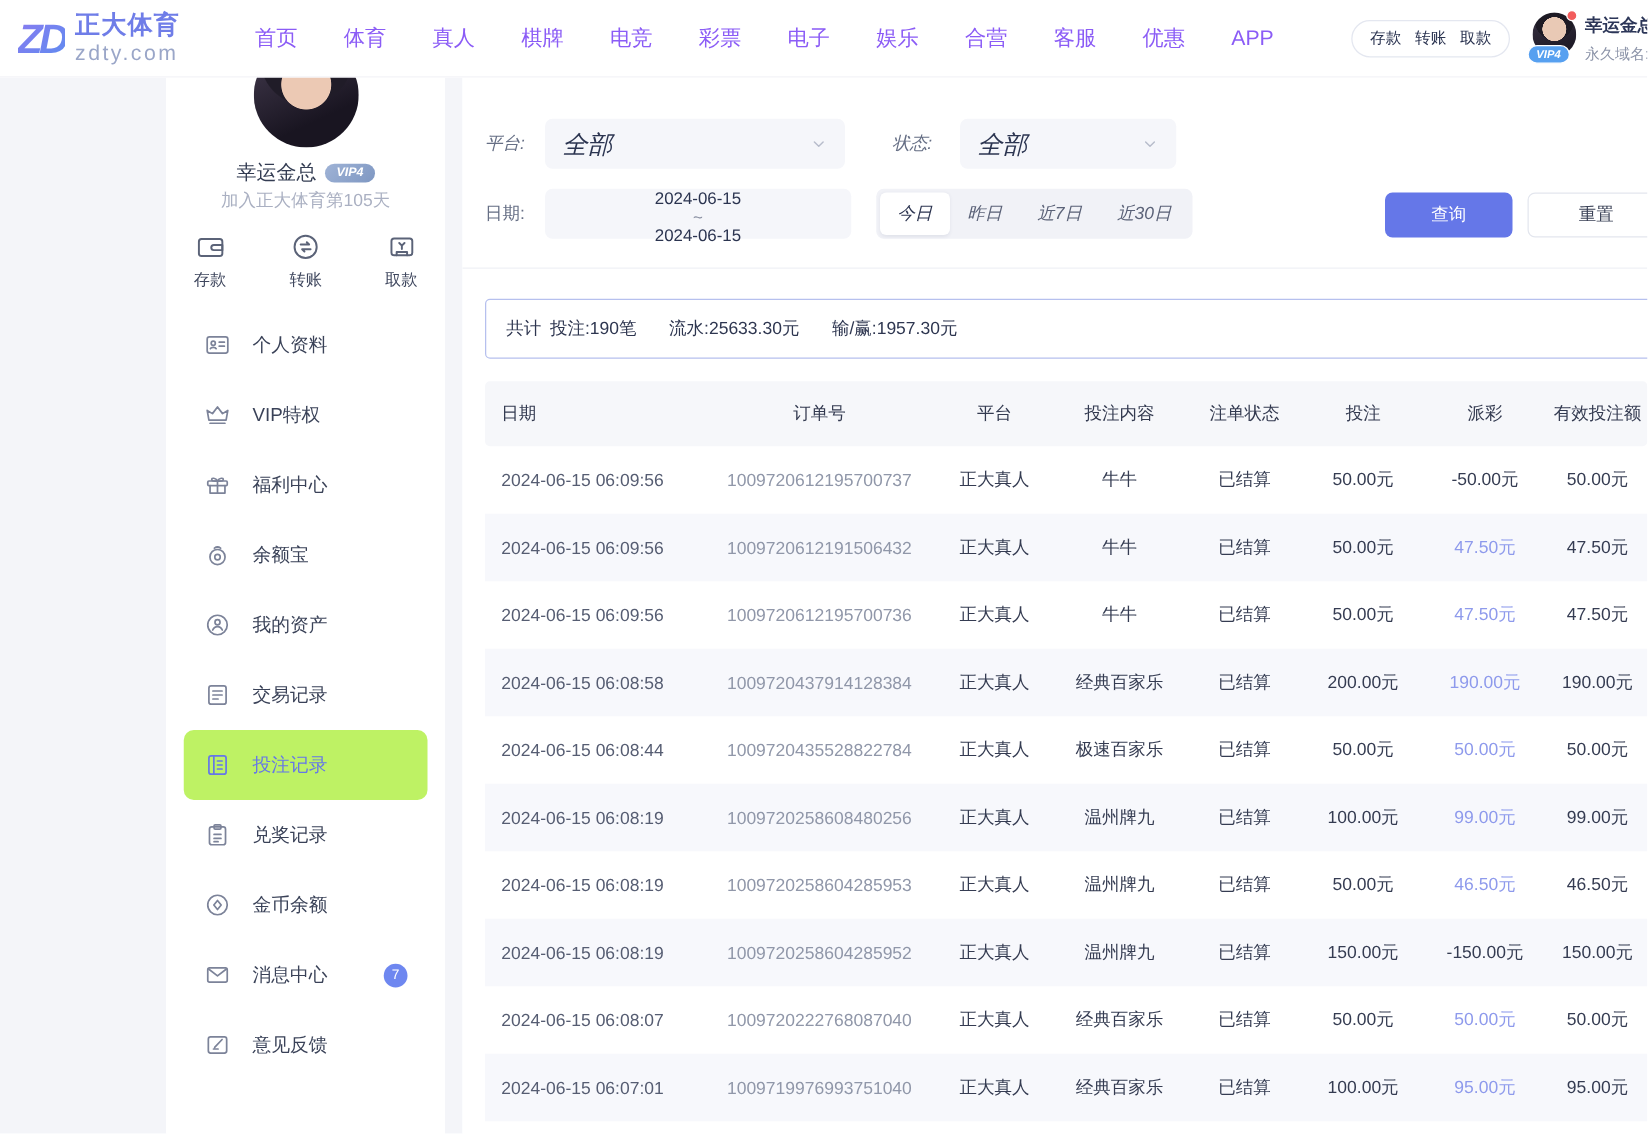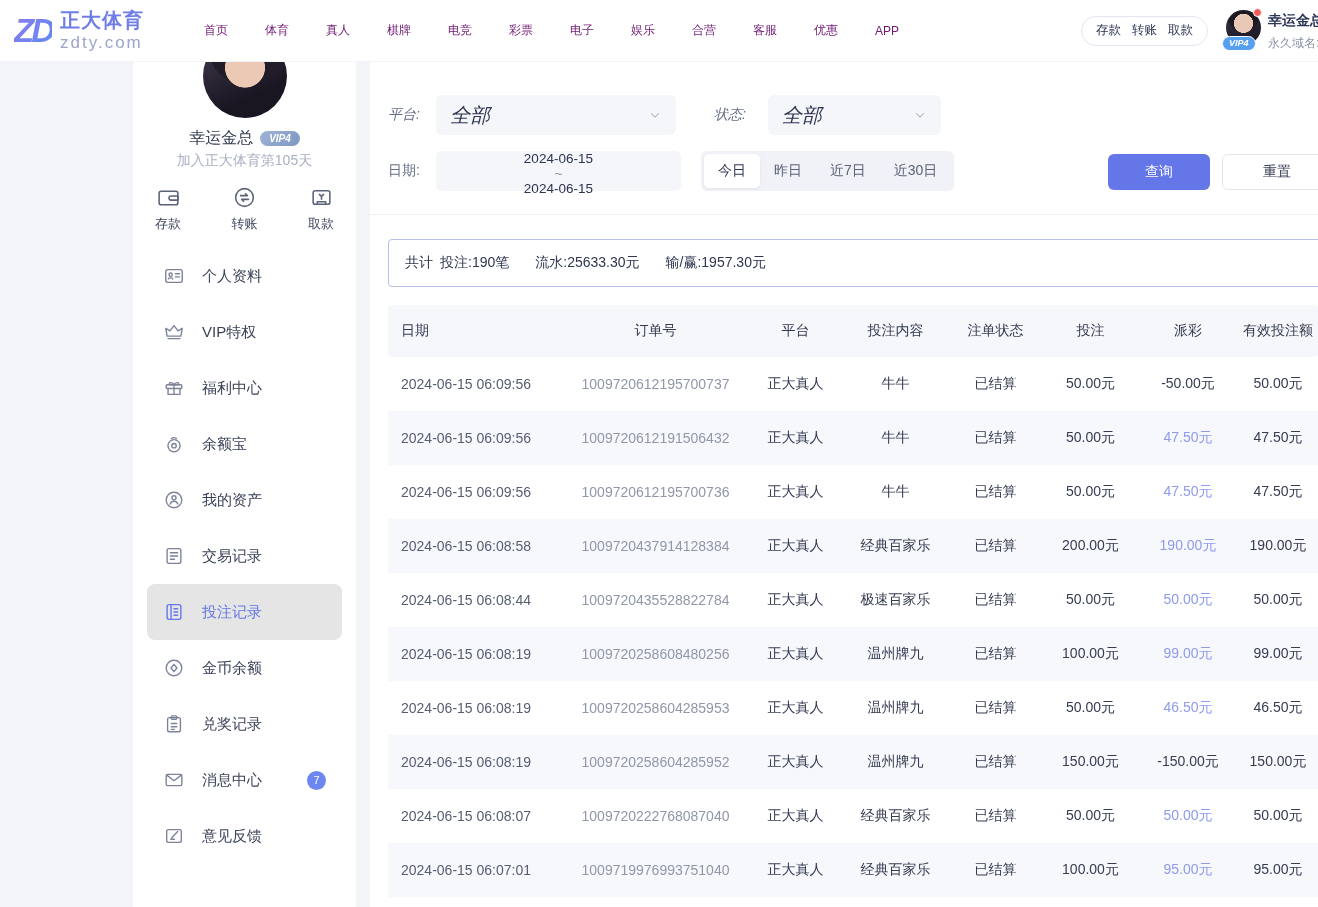--- a/index.html
+++ b/index.html
@@ -14,21 +14,21 @@
   
   .navbar { position:absolute; left:0; top:0; width:1318px; height:62px; background:#fff;
             border-bottom:1px solid #f3f4f8; z-index:10; display:flex; align-items:center; }
   .logo { display:flex; align-items:center; gap:8px; margin-left:14px; cursor:pointer; }
   .logo-mark { font-size:33px; font-weight:bold; font-style:italic; color:#7b88ea; letter-spacing:-3px; line-height:1;
                background:linear-gradient(135deg,#8a7bf0,#5f8bf0); -webkit-background-clip:text; background-clip:text;
                -webkit-text-fill-color:transparent; }
   .logo-name { font-size:20px; font-weight:bold; color:#6f7de8; letter-spacing:1px; line-height:1.1; }
   .logo-domain { font-size:17px; color:#9aa6c8; letter-spacing:2px; margin-top:2px; }
   .nav-menu { display:flex; align-items:center; gap:37px; margin-left:60px; }
-  .nav-item { font-size:12px; color:#701a75; cursor:pointer; white-space:nowrap; }
+  .nav-item { font-size:17px; color:#8b5cf6; cursor:pointer; white-space:nowrap; }
   .nav-right { margin-left:auto; display:flex; align-items:center; }
   .wallet-pill { height:30px; border:1px solid #e4e7f0; border-radius:15px; display:flex; align-items:center;
                  padding:0 14px; gap:11px; margin-right:18px; }
   .wallet-pill span { font-size:12.5px; color:#2a3350; cursor:pointer; }
   .nav-user { display:flex; align-items:flex-start; gap:7px; cursor:pointer; padding-right:0; width:92px; }
   .nav-avatar { position:relative; width:35px; height:35px; border-radius:50%; flex:0 0 auto;
                 background:radial-gradient(circle at 50% 38%, #e9c9b5 0 34%, transparent 35%),
                            radial-gradient(circle at 50% 18%, #1d1a24 0 46%, transparent 47%),
                            linear-gradient(160deg,#3a3344,#17141f); }
   .red-dot { position:absolute; right:-1px; top:-2px; width:9px; height:9px; border-radius:50%;
@@ -54,21 +54,21 @@
   .side-joined { position:absolute; top:90px; width:100%; text-align:center; font-size:14px; color:#aab0c2; }
   .side-actions { position:absolute; top:123px; left:22px; right:22px; display:flex; justify-content:space-between; }
   .side-action { display:flex; flex-direction:column; align-items:center; gap:5px; cursor:pointer; }
   .side-action svg { width:25px; height:25px; color:#5b6378; }
   .side-action-label { font-size:13px; color:#3f475e; }
   .side-menu { position:absolute; top:186px; left:0; right:0; }
   .menu-item { position:relative; height:56px; margin:0 14px; display:flex; align-items:center; padding-left:16px;
                gap:17px; cursor:pointer; border-radius:8px; color:#3a4258; }
   .menu-item svg { width:22px; height:22px; color:#7c8399; flex:0 0 auto; }
   .menu-item .menu-label { font-size:15px; }
-  .menu-item.active { background:#e5e5e5; color:var(--primary); }
+  .menu-item.active { background:#bef264; color:var(--primary); }
   .menu-item.active svg { color:var(--primary); }
   .menu-badge { margin-left:28px; min-width:19px; height:19px; border-radius:50%; background:#6e87f0; color:#fff;
                 font-size:11px; display:flex; align-items:center; justify-content:center; }
 
   
   .main { position:absolute; left:370px; top:62px; width:948px; bottom:0; background:#fff; }
   .flabel { font-size:14px; color:#666f85; }
   .frow1 { position:absolute; left:18px; top:33px; height:40px; display:flex; align-items:center;font-style:italic; }
   .frow2 { position:absolute; left:18px; top:89px; height:40px; display:flex; align-items:center; }
   .select { height:40px; background:#f5f6fa; border-radius:6px; display:flex; align-items:center;
@@ -79,21 +79,21 @@
   .sel-status { width:173px; margin-left:22px; }
   .gap-status { margin-left:38px; }
   .date-input { width:245px; height:40px; background:#f5f6fa; border-radius:6px; display:flex; align-items:center;
                 padding:0 13px; margin-left:16px; cursor:pointer;flex-direction:column; }
   .date-input .dval { font-size:13.5px; color:#2b3450; }
   .date-input .dsep { font-size:13.5px; color:#8a90a2; margin:0 8px; }
   .date-input svg { width:17px; height:17px; color:#a8aec0; margin-left:auto; }
   .quick-ranges { margin-left:20px; height:40px; background:#f1f2f7; border-radius:6px; display:flex;
                   align-items:center; padding:3px; }
   .range-item { height:34px; padding:0 14px; display:flex; align-items:center; font-size:14px; color:#5b6278;
-                cursor:pointer; border-radius:5px; white-space:nowrap; }
+                cursor:pointer; border-radius:5px; white-space:nowrap;font-style:italic; }
   .range-item.active { background:#fff; color:#2c3450; box-shadow:0 1px 3px rgba(40,50,90,.08); }
   .btn-search { position:absolute; left:738px; top:92px; width:102px; height:36px; background:var(--primary);
                 color:#fff; font-size:14px; border:none; border-radius:6px; cursor:pointer;
                 font-family:inherit; }
   .btn-reset { position:absolute; left:852px; top:92px; width:110px; height:36px; background:#fff; color:#3a4156;
                font-size:14px; border:1px solid #e3e6ee; border-radius:6px; cursor:pointer; font-family:inherit; }
   .filter-divider { position:absolute; left:0; top:152px; width:100%; height:1px; background:#f0f1f6; }
 
   .summary-bar { position:absolute; left:18px; top:177px; width:955px; height:48px; border:1px solid #b6c0ee;
                  border-radius:4px; background:#fff; display:flex; align-items:center; padding-left:16px;
@@ -264,35 +264,35 @@
             <svg viewBox="0 0 24 24" fill="none" stroke="currentColor" stroke-width="1.5" stroke-linecap="round" stroke-linejoin="round" style="width: 22px; height: 22px;">
               <rect x="4.5" y="4" width="15" height="16" rx="2"></rect>
               <path d="M8.8 4v16M12 8.5h4M12 12h4M12 15.5h4"></path>
             </svg>
           </span>
           <span class="menu-label">投注记录</span>
         </div>
         <div class="menu-item">
           <span style="display: flex;">
             <svg viewBox="0 0 24 24" fill="none" stroke="currentColor" stroke-width="1.5" stroke-linecap="round" stroke-linejoin="round" style="width: 22px; height: 22px;">
-              <circle cx="12" cy="12" r="8.5"></circle>
-              <path d="M12 8l3.2 4-3.2 4-3.2-4z"></path>
-            </svg>
-          </span>
-          <span class="menu-label">金币余额</span>
-        </div>
-        <div class="menu-item">
-          <span style="display: flex;">
-            <svg viewBox="0 0 24 24" fill="none" stroke="currentColor" stroke-width="1.5" stroke-linecap="round" stroke-linejoin="round" style="width: 22px; height: 22px;">
               <rect x="5" y="5" width="14" height="15.5" rx="2"></rect>
               <rect x="9" y="3.2" width="6" height="3.6" rx="1"></rect>
               <path d="M9 11.5h6M9 15h6M9 17.8h3.5"></path>
             </svg>
           </span>
           <span class="menu-label">兑奖记录</span>
+        </div>
+        <div class="menu-item">
+          <span style="display: flex;">
+            <svg viewBox="0 0 24 24" fill="none" stroke="currentColor" stroke-width="1.5" stroke-linecap="round" stroke-linejoin="round" style="width: 22px; height: 22px;">
+              <circle cx="12" cy="12" r="8.5"></circle>
+              <path d="M12 8l3.2 4-3.2 4-3.2-4z"></path>
+            </svg>
+          </span>
+          <span class="menu-label">金币余额</span>
         </div>
         <div class="menu-item">
           <span style="display: flex;">
             <svg viewBox="0 0 24 24" fill="none" stroke="currentColor" stroke-width="1.5" stroke-linecap="round" stroke-linejoin="round" style="width: 22px; height: 22px;">
               <rect x="3.5" y="5.8" width="17" height="12.4" rx="1.6"></rect>
               <path d="M4.5 7l7.5 5.8L19.5 7"></path>
             </svg>
           </span>
           <span class="menu-label">消息中心</span>
           <span class="menu-badge">7</span>

